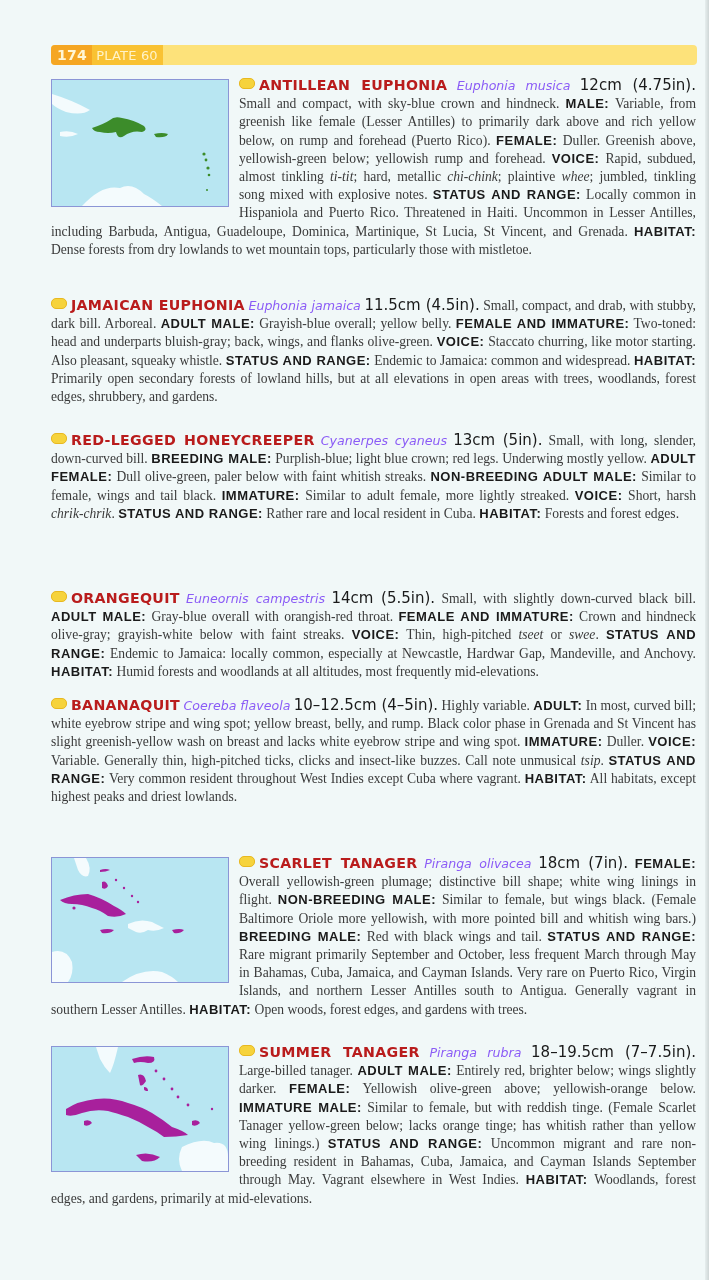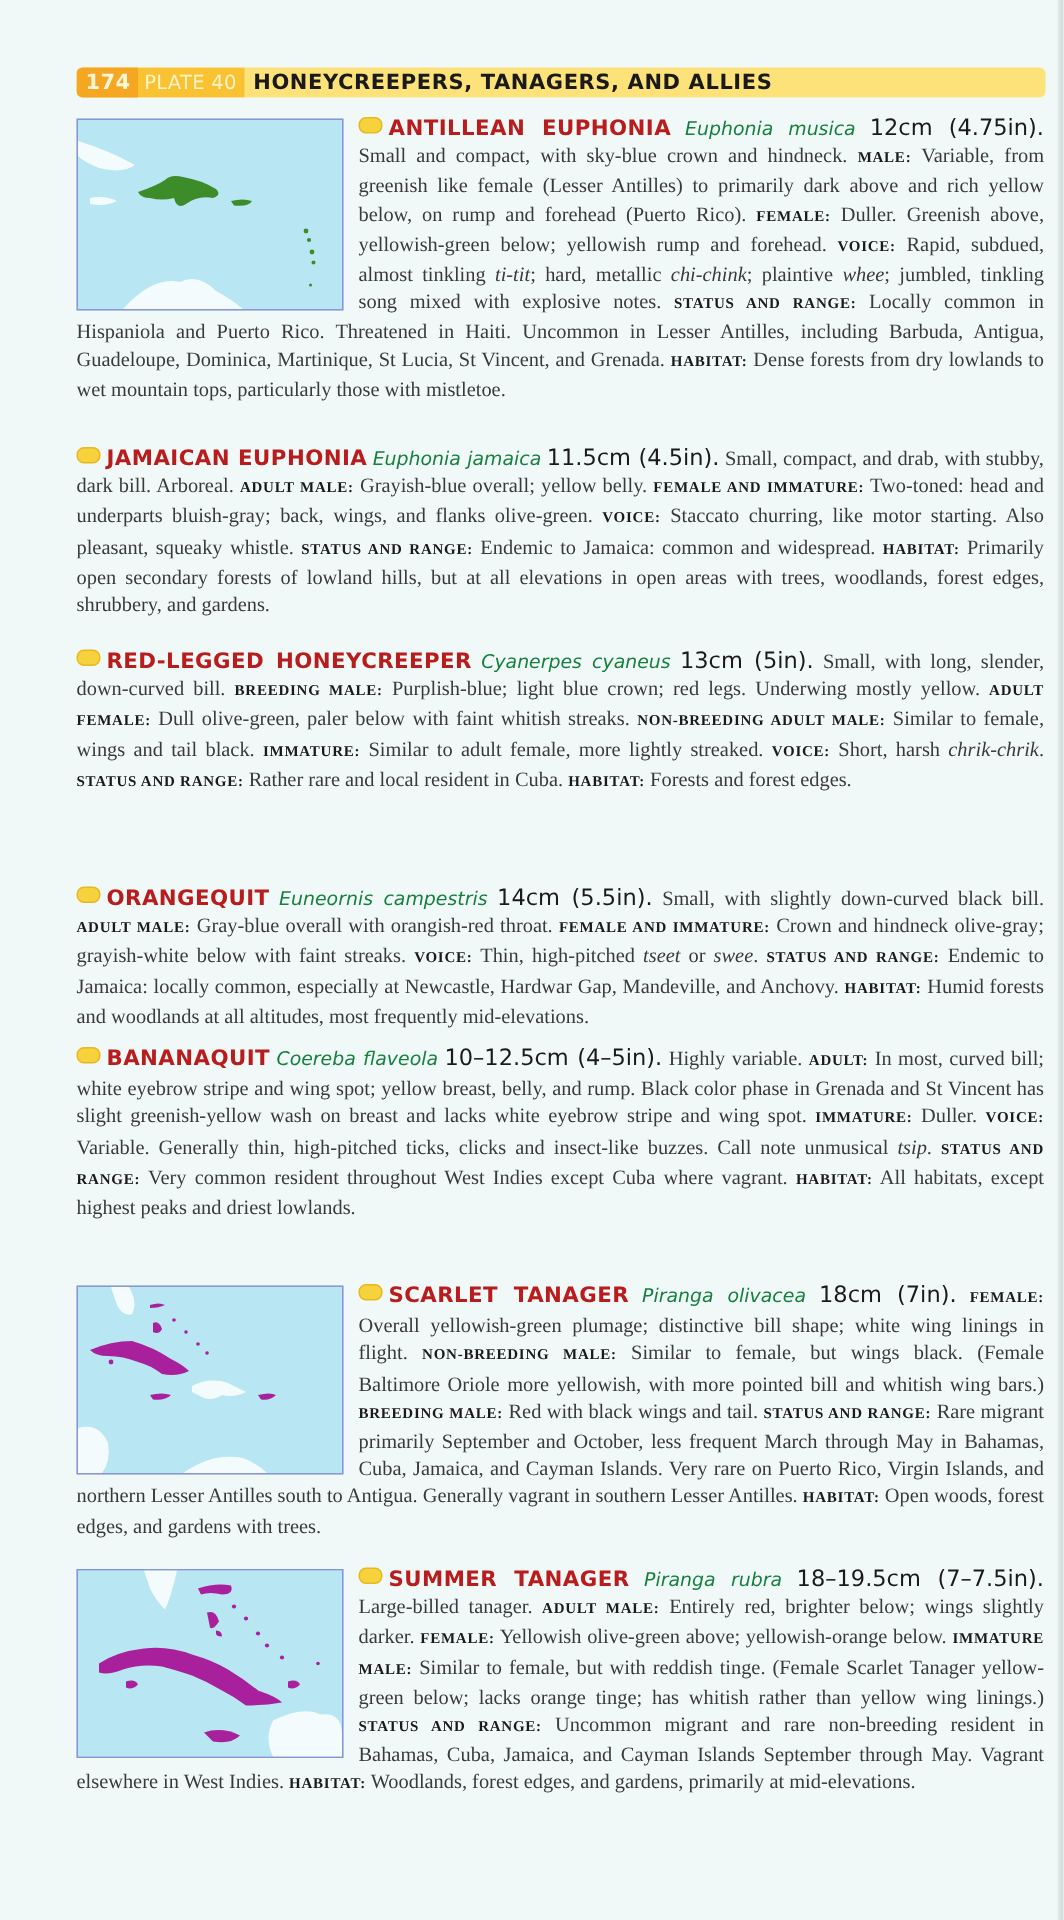--- a/index.html
+++ b/index.html
@@ -45,40 +45,39 @@
   .map svg { display: block; }
   .dot {
     display: inline-block; width: 14px; height: 9px; border-radius: 5px;
     background: #f6d33c; border: 1px solid #e8b820; vertical-align: 1px; margin-right: 4px;
   }
   .name {
     font-family: "DejaVu Sans", sans-serif; font-weight: bold; font-size: 14.2px;
     color: #b91c1c; letter-spacing: 0.3px;
   }
   .sci {
-    font-family: "DejaVu Sans", sans-serif; font-style: italic; font-size: 12.6px; color: #15803d;
+    font-family: "DejaVu Sans", sans-serif; font-style: italic; font-size: 12.6px; color: #8b5cf6;
   }
   .size {
     font-family: "DejaVu Sans", sans-serif; font-size: 15px; color: #1a1a1a;
   }
   .lbl {
-    font-family: Liberation Serif, serif; font-weight: bold; font-size: 10px;
+    font-family: Liberation Sans, sans-serif; font-weight: bold; font-size: 13px;
     color: #1a1a1a; letter-spacing: 0.5px;
   }
   .it { font-style: italic; }
 </style>
 </head>
 <body>
 
 <div class="page-edge"></div>
 
 <div class="header">
   <span class="pg">174</span>
-  <span class="plate">PLATE 40</span>
-  <span class="title">HONEYCREEPERS, TANAGERS, AND ALLIES</span>
+  <span class="plate">PLATE 60</span>
 </div>
 
 <div class="entry" style="top:76px;">
   <div class="map" style="height:126px;">
     <svg width="176" height="126" viewBox="0 0 176 126">
       <rect width="176" height="126" fill="#b8e6f2"></rect>
       <path d="M0 14 Q20 20 38 30 Q30 36 14 32 Q4 28 0 24Z" fill="#f4fbfd"></path>
       <path d="M8 52 Q18 50 26 54 Q18 58 8 56Z" fill="#f4fbfd"></path>
       <path d="M30 126 Q50 104 68 108 Q80 102 92 114 Q100 118 110 126Z" fill="#f4fbfd"></path>
       <path d="M40 48 Q52 44 58 40 Q62 36 70 38 Q82 40 92 46 Q96 50 90 52 Q80 50 72 56 Q66 60 64 52 Q56 54 48 52 Q42 52 40 48Z" fill="#3c8c2a"></path>

